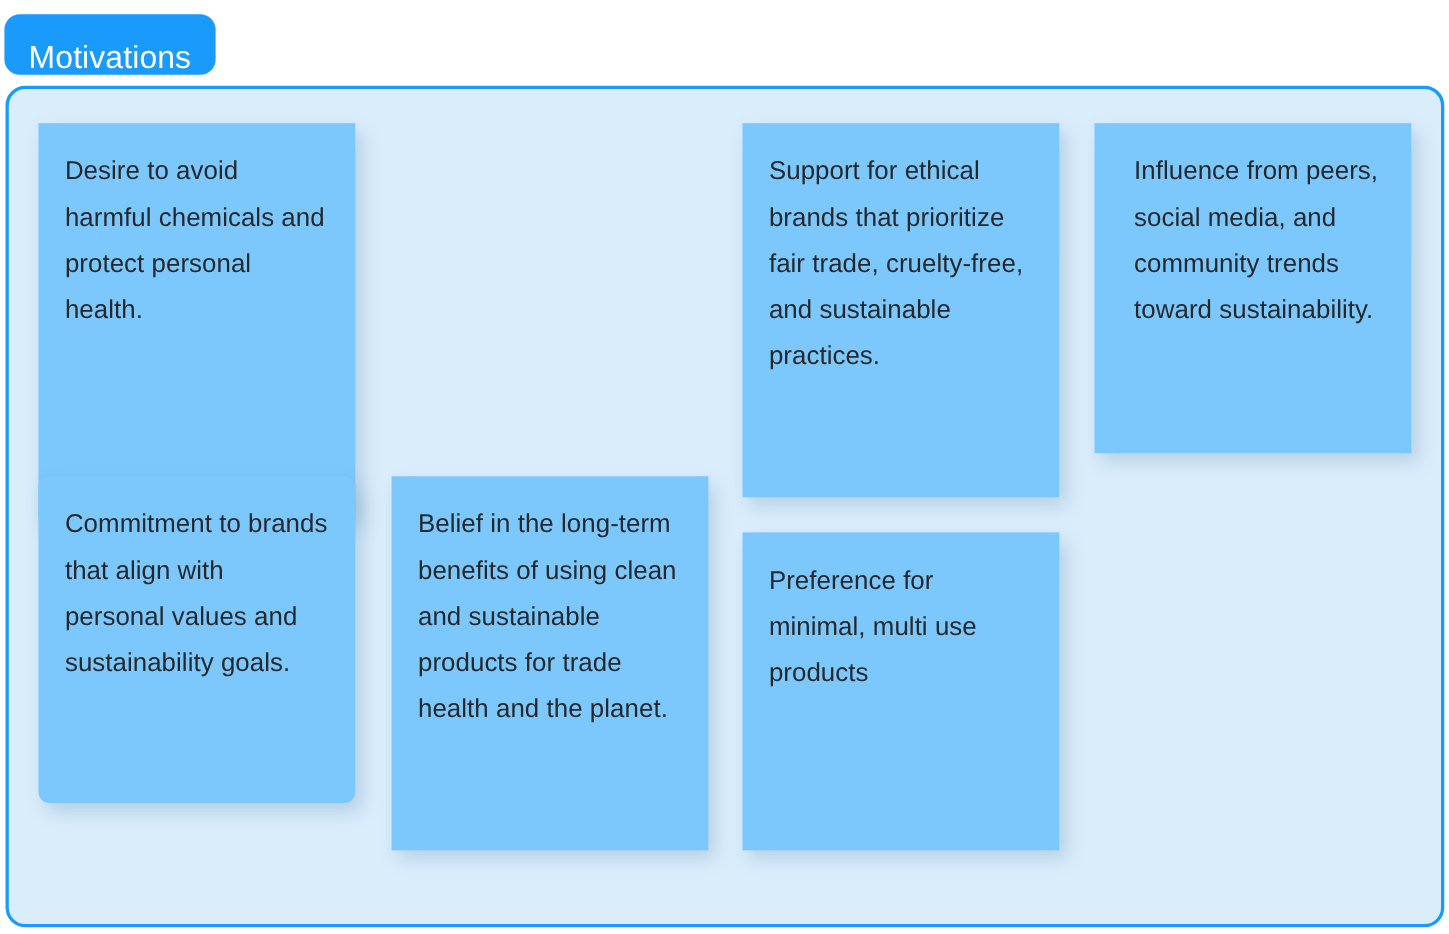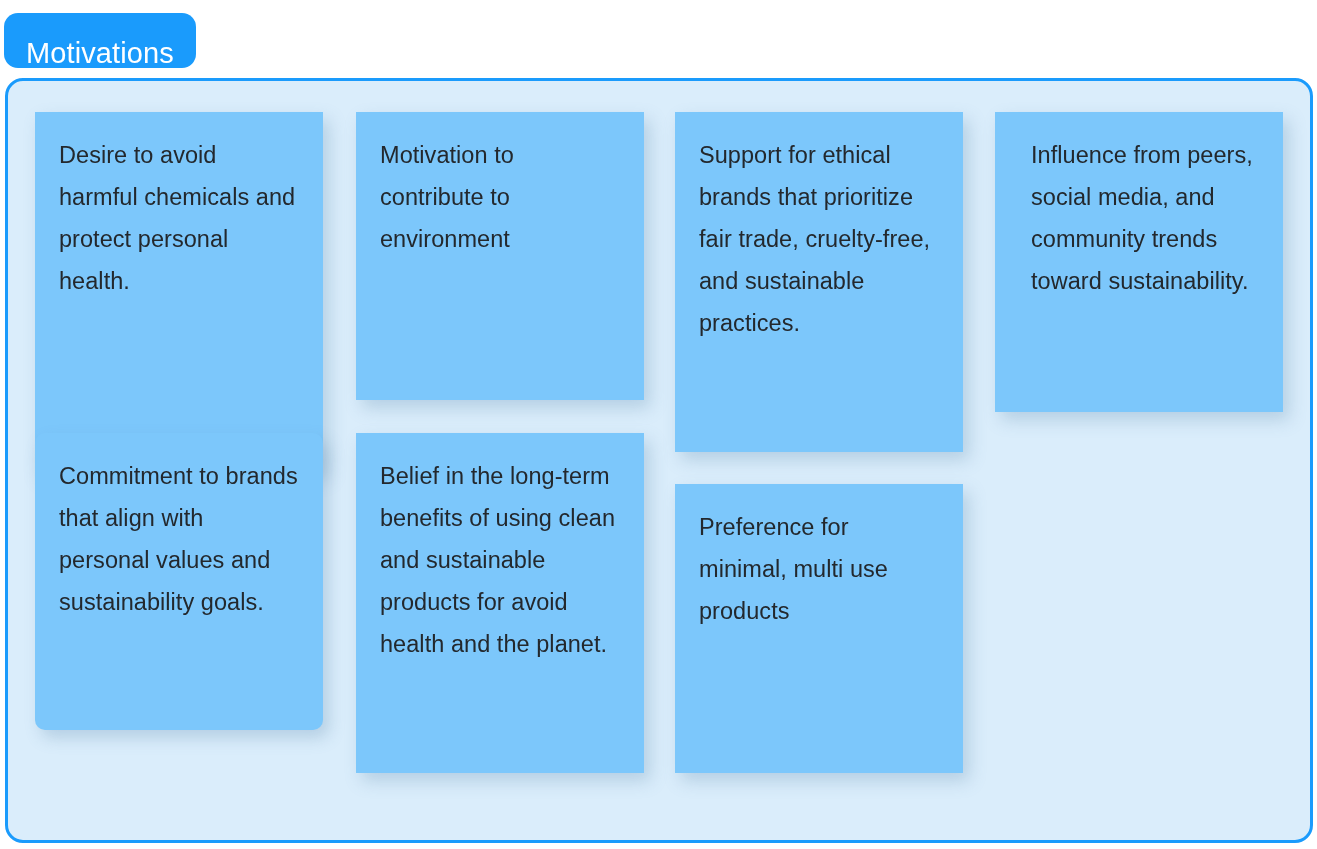--- a/index.html
+++ b/index.html
@@ -98,37 +98,34 @@
   <div class="title-pill">
     <span class="title-pill-label">Motivations</span>
   </div>
 
   <div class="group-frame"></div>
 
   <div class="note col-1 note-1">
     <div class="note-text">Desire to avoid harmful chemicals and protect personal health.</div>
   </div>
 
-  <div class="note col-2 note-2">
-    <div class="note-text">Motivation to contribute to environment</div>
-  </div>
 
   <div class="note col-3 note-3">
     <div class="note-text">Support for ethical brands that prioritize fair trade, cruelty-free, and sustainable practices.</div>
   </div>
 
   <div class="note col-4 note-4">
     <div class="note-text">Influence from peers, social media, and community trends toward sustainability.</div>
   </div>
 
   <div class="note col-1 note-5">
     <div class="note-text">Commitment to brands that align with personal values and sustainability goals.</div>
   </div>
 
   <div class="note col-2 note-6">
-    <div class="note-text">Belief in the long-term benefits of using clean and sustainable products for avoid health and the planet.</div>
+    <div class="note-text">Belief in the long-term benefits of using clean and sustainable products for trade health and the planet.</div>
   </div>
 
   <div class="note col-3 note-7">
     <div class="note-text">Preference for minimal, multi use products</div>
   </div>
 
 </div>
 
 </body></html>

